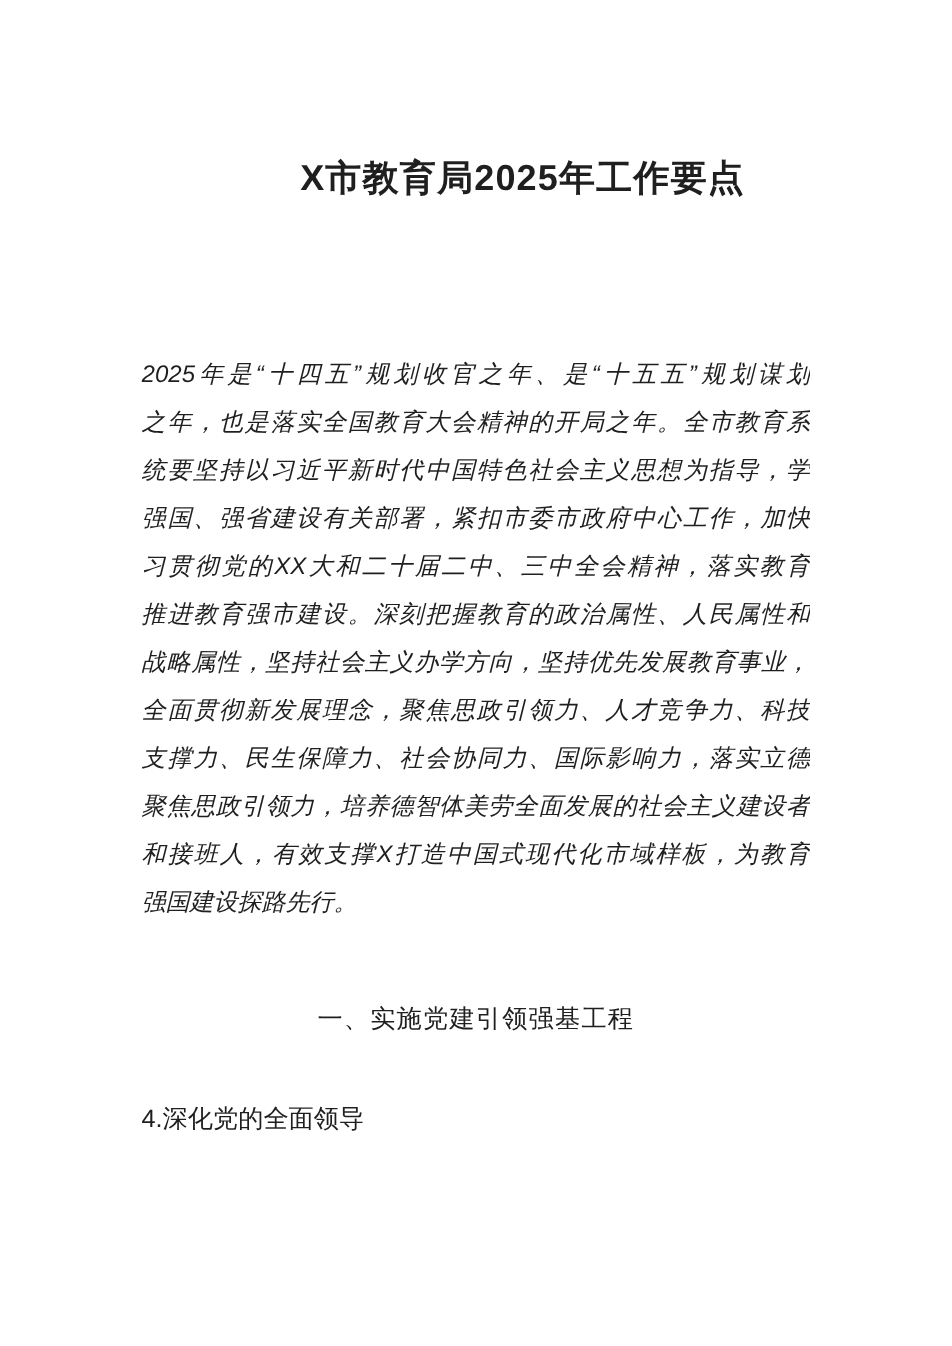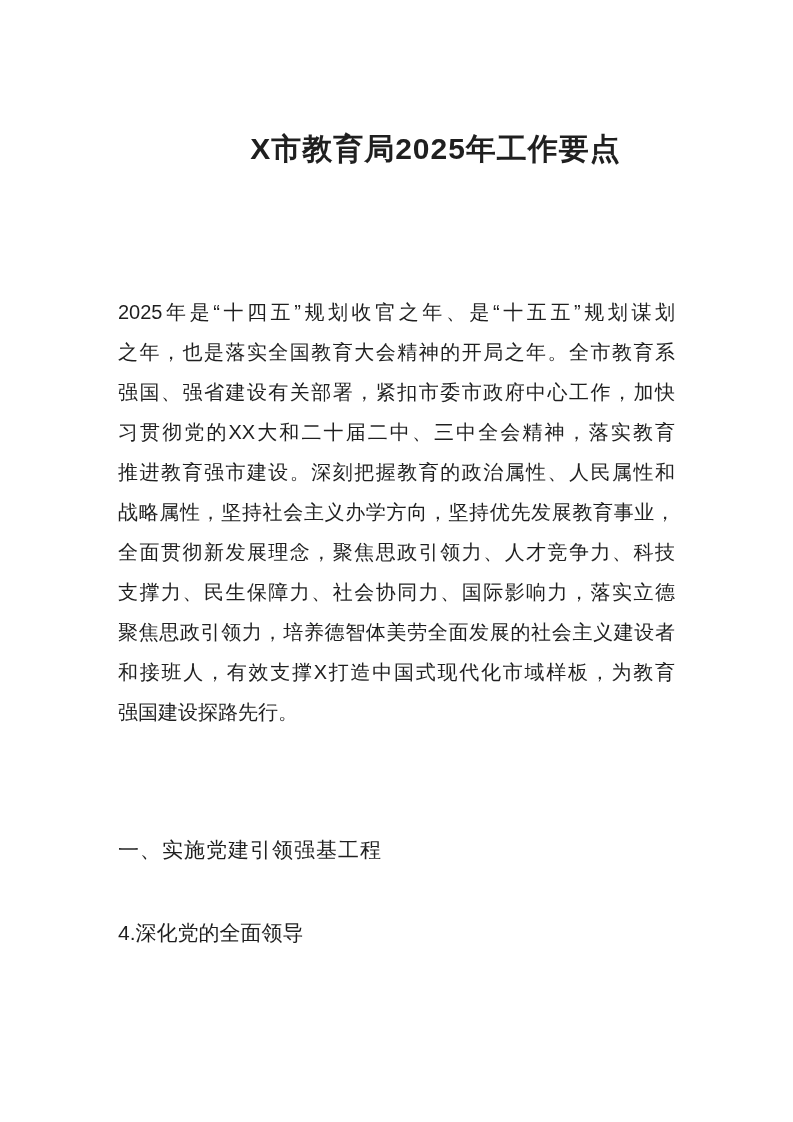--- a/index.html
+++ b/index.html
@@ -28,20 +28,21 @@
     line-height: 42px;
     letter-spacing: 1px;
     padding-left: 39px;
   }
   .body-text {
     position: absolute;
     top: 292px;
     left: 118px;
     width: 557px;
     font-size: 20px;
+    font-style: italic;
   }
   .line {
     height: 40px;
     line-height: 40px;
     overflow: hidden;
   }
   .just {
     text-align: justify;
     text-align-last: justify;
   }
@@ -49,40 +50,42 @@
     text-align: left;
   }
   .section-heading {
     position: absolute;
     top: 830px;
     left: 118px;
     width: 557px;
     font-size: 21px;
     line-height: 40px;
     letter-spacing: 1px;
+    text-align: center;
   }
   .subsection-heading {
     position: absolute;
     top: 913px;
     left: 118px;
     width: 557px;
     font-size: 21px;
     line-height: 40px;
   }
 </style>
 </head>
 <body>
 
 <div class="page">
 
   <h1 class="doc-title">X市教育局2025年工作要点</h1>
 
   <div class="body-text">
     <div class="line just">2025年是“十四五”规划收官之年、是“十五五”规划谋划</div>
     <div class="line just">之年，也是落实全国教育大会精神的开局之年。全市教育系</div>
+    <div class="line just">统要坚持以习近平新时代中国特色社会主义思想为指导，学</div>
     <div class="line just">强国、强省建设有关部署，紧扣市委市政府中心工作，加快</div>
     <div class="line just">习贯彻党的XX大和二十届二中、三中全会精神，落实教育</div>
     <div class="line just">推进教育强市建设。深刻把握教育的政治属性、人民属性和</div>
     <div class="line just">战略属性，坚持社会主义办学方向，坚持优先发展教育事业，</div>
     <div class="line just">全面贯彻新发展理念，聚焦思政引领力、人才竞争力、科技</div>
     <div class="line just">支撑力、民生保障力、社会协同力、国际影响力，落实立德</div>
     <div class="line just">聚焦思政引领力，培养德智体美劳全面发展的社会主义建设者</div>
     <div class="line just">和接班人，有效支撑X打造中国式现代化市域样板，为教育</div>
     <div class="line last-line">强国建设探路先行。</div>
   </div>

